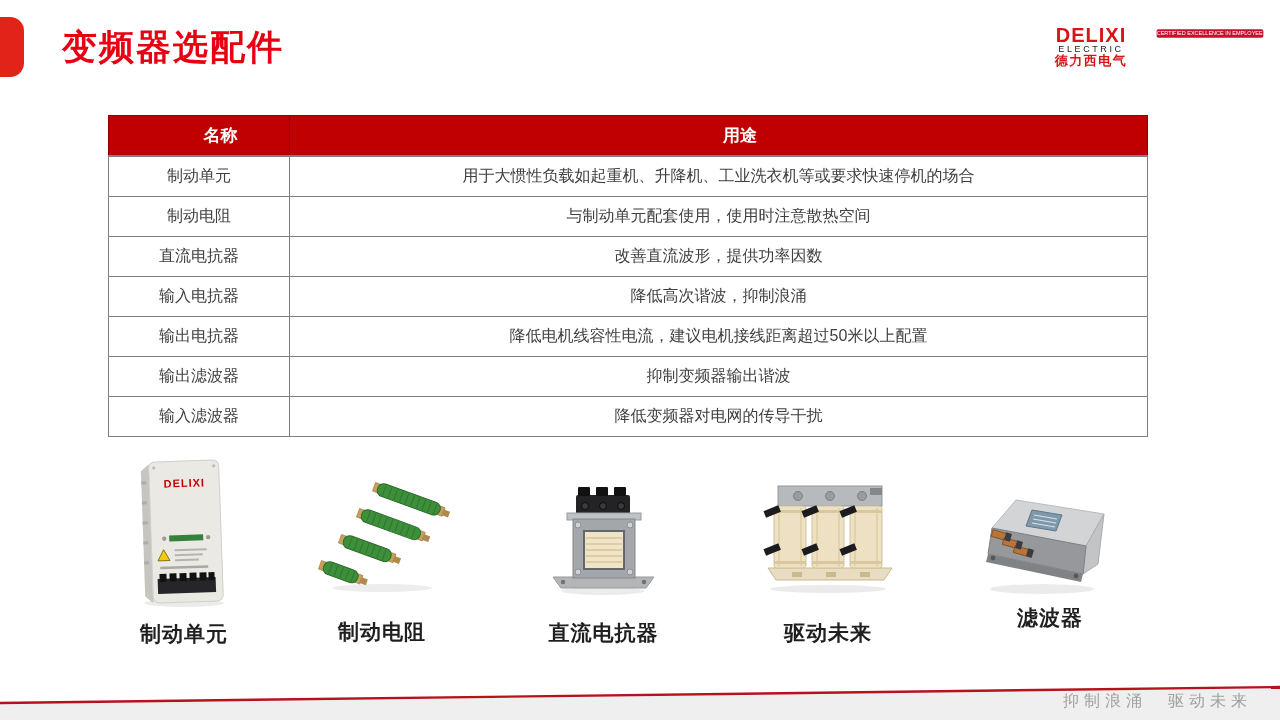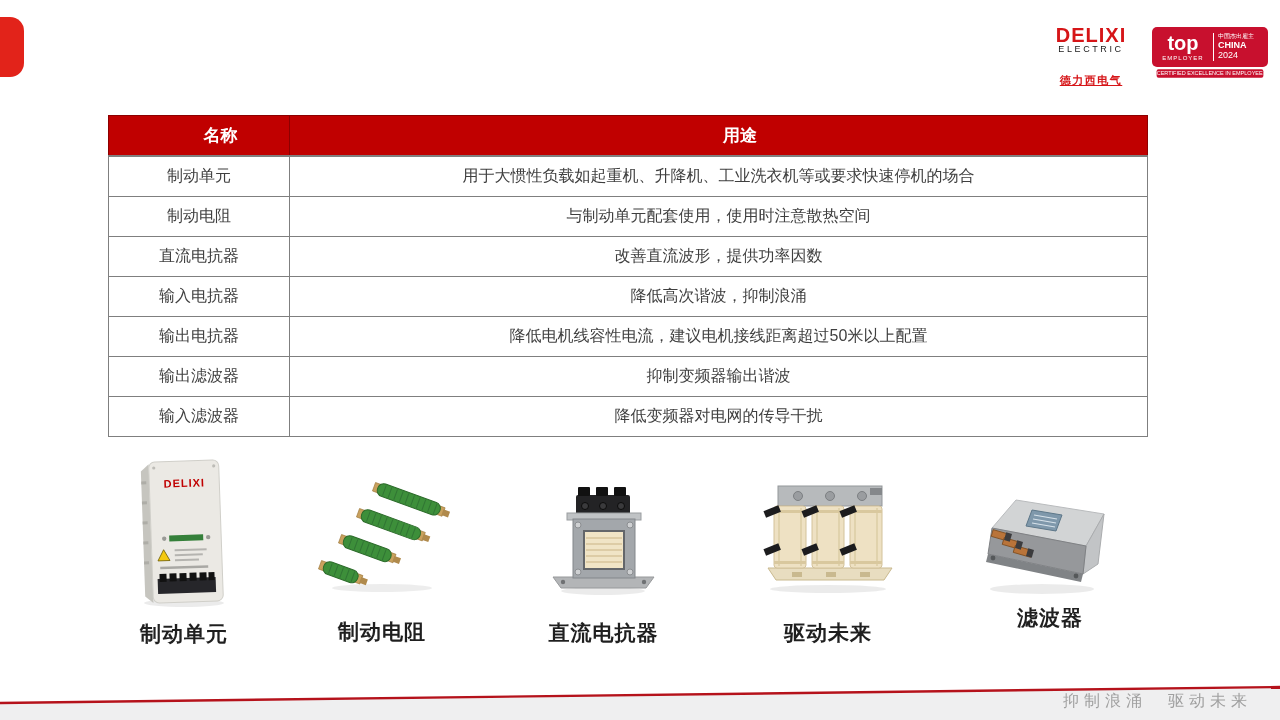--- a/index.html
+++ b/index.html
@@ -12,21 +12,21 @@
     position:absolute;left:-14px;top:17px;width:38px;height:60px;
     background:#e2231a;border-radius:14px;
   }
   .page-title{
     position:absolute;left:62px;top:24px;margin:0;
     font-size:35px;font-weight:900;color:#e60012;letter-spacing:2px;
   }
   .logo{position:absolute;left:1040px;top:25px;width:102px;text-align:center;line-height:1;}
   .logo-brand{font-size:20px;font-weight:900;color:#d61518;letter-spacing:1px;}
   .logo-sub{font-size:9px;font-weight:400;color:#1a1a1a;letter-spacing:2.6px;margin-top:0;}
-  .logo-cn{font-size:11px;font-weight:800;color:#d61518;letter-spacing:1.5px;margin-top:21px;text-decoration:underline;}
+  .logo-cn{font-size:13px;font-weight:800;color:#d61518;letter-spacing:1.5px;margin-top:0;}
   .badge{position:absolute;left:1152px;top:27px;width:116px;}
   .badge-main{
     background:#c8102e;border-radius:5px;height:40px;display:flex;align-items:center;
     color:#fff;padding:0 5px;box-sizing:border-box;
   }
   .badge-left{width:52px;text-align:center;line-height:1;}
   .badge-top{font-size:20px;font-weight:900;letter-spacing:0;}
   .badge-emp{font-size:6px;letter-spacing:1px;margin-top:2px;}
   .badge-div{width:1px;height:28px;background:#ffffff;margin:0 4px;}
   .badge-right{flex:1;text-align:left;line-height:1.15;}
@@ -72,40 +72,29 @@
     position:absolute;right:28px;top:691px;font-size:16px;color:#a0a0a0;
     letter-spacing:5px;z-index:2;
   }
 </style>
 </head>
 <body>
 
 <div class="slide">
 
   <div class="title-tab"></div>
+  <h1 class="page-title">变频器选配件</h1>
 
   <div class="logo">
     <div class="logo-brand">DELIXI</div>
     <div class="logo-sub">ELECTRIC</div>
     <div class="logo-cn">德力西电气</div>
   </div>
 
   <div class="badge">
-    <div class="badge-main">
-      <div class="badge-left">
-        <div class="badge-top">top</div>
-        <div class="badge-emp">EMPLOYER</div>
-      </div>
-      <div class="badge-div"></div>
-      <div class="badge-right">
-        <div class="badge-cn">中国杰出雇主</div>
-        <div class="badge-country">CHINA</div>
-        <div class="badge-year">2024</div>
-      </div>
-    </div>
     <div class="badge-strip">CERTIFIED EXCELLENCE IN EMPLOYEE CONDITIONS</div>
   </div>
 
   <table class="acc-table">
     <colgroup>
         <col class="col-name">
         <col>
       </colgroup>
     <thead>
       <tr>

